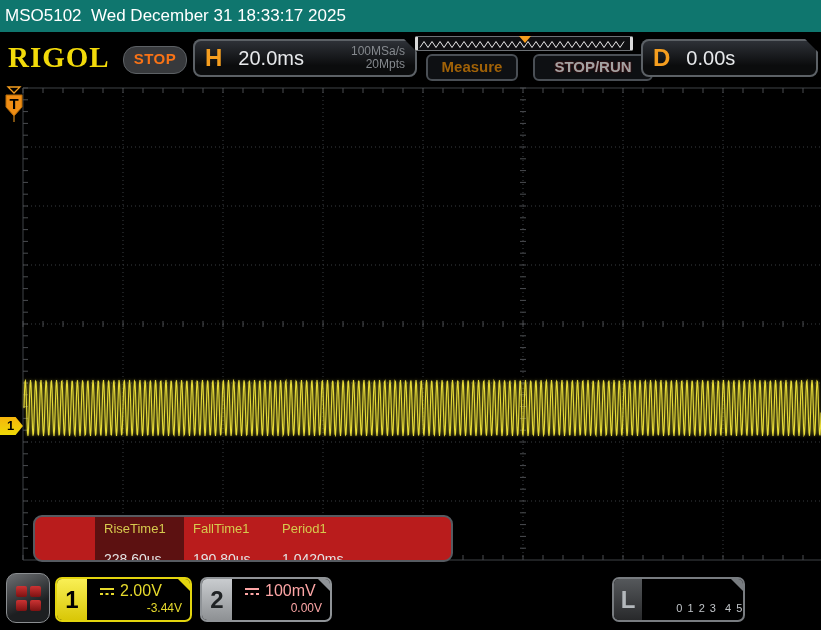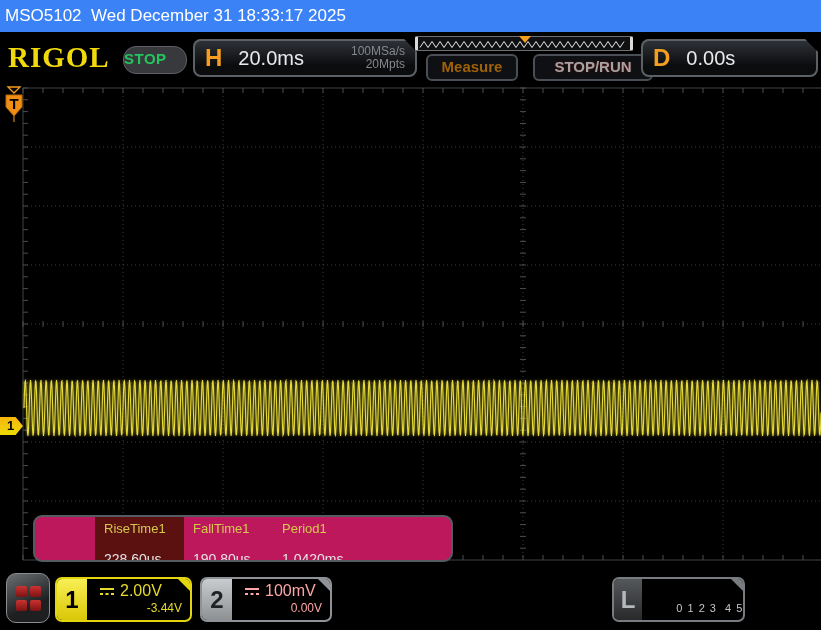--- a/index.html
+++ b/index.html
@@ -1,29 +1,29 @@
 <!DOCTYPE html>
 <html><head>
 <meta charset="utf-8">
 <style>
   html,body{margin:0;padding:0;background:#000;}
   body{position:relative;width:821px;height:630px;overflow:hidden;
        font-family:"Liberation Sans","DejaVu Sans",sans-serif;-webkit-font-smoothing:antialiased;}
 
   
-  .top-bar{position:absolute;left:0;top:0;width:821px;height:32px;background:#3b82f6;}
+  .top-bar{position:absolute;left:0;top:0;width:821px;height:32px;background:#0f766e;}
   .top-bar .title{position:absolute;left:5px;top:6px;color:#fff;font-size:17px;white-space:pre;}
 
   
   .header{position:absolute;left:0;top:32px;width:821px;height:53px;background:#000;}
   .logo{position:absolute;left:8px;top:9px;color:#f2da0a;font-family:"Liberation Serif","DejaVu Serif",serif;
         font-weight:bold;font-size:29px;letter-spacing:1px;}
   .stop-badge{position:absolute;left:123px;top:14px;width:62px;height:26px;border-radius:13px;
-        background:#37393c;border:1px solid #5d6165;color:#22c55e;font-weight:bold;font-size:15px;
-        line-height:24px;letter-spacing:.5px;}
+        background:#37393c;border:1px solid #5d6165;color:#f97316;font-weight:bold;font-size:15px;
+        text-align:center;line-height:24px;letter-spacing:.5px;}
   .hdr-panel{position:absolute;top:7px;height:38px;border-radius:8px;
         background:linear-gradient(#30343a,#0b0c0d 70%);
         box-shadow:inset 0 0 0 2px #5c6166;
         clip-path:polygon(0 0,calc(100% - 13px) 0,100% 13px,100% 100%,0 100%);
         display:flex;align-items:center;box-sizing:border-box;padding:0 12px;}
   .h-panel{left:193px;width:224px;}
   .d-panel{left:641px;width:177px;}
   .hdr-letter{color:#f59e1f;font-weight:bold;font-size:24px;}
   .hdr-main{color:#e8eaec;font-size:20px;margin-left:16px;}
   .hdr-sub{margin-left:auto;text-align:right;color:#85898e;font-size:12px;line-height:13px;}
@@ -46,21 +46,21 @@
   .grid-d{stroke:#393c40;stroke-width:1;stroke-dasharray:1 3;}
   .grid-t{stroke:#4a4d51;stroke-width:1;}
 
   .trig-marker{position:absolute;left:509px;top:-2px;width:28px;height:38px;}
   .ch-marker{position:absolute;left:0;top:332px;width:23px;height:18px;
         background:linear-gradient(#f6b50c,#eed907);
         clip-path:polygon(0 0,68% 0,100% 50%,68% 100%,0 100%);
         color:#000;font-size:13px;font-weight:bold;line-height:18px;text-align:left;padding-left:7px;box-sizing:border-box;}
 
   
-  .meas-panel{position:absolute;left:33px;top:430px;width:420px;height:47px;background:#be185d;
+  .meas-panel{position:absolute;left:33px;top:430px;width:420px;height:47px;background:#b91c1c;
         border:2px solid #565b61;border-radius:9px;box-sizing:border-box;
         display:grid;grid-template-columns:60px repeat(4,1fr);overflow:hidden;}
   .meas-cell{padding:4px 0 0 9px;}
   .meas-cell.hl{background:#5c1111;}
   .meas-label{color:#d6ca4e;font-size:13px;}
   .meas-value{color:#e4e4e4;font-size:14px;margin-top:15px;}
 
   
   .bottom-bar{position:absolute;left:0;top:570px;width:821px;height:60px;background:#000;}
   .menu-btn{position:absolute;left:6px;top:3px;width:44px;height:50px;border-radius:10px;

